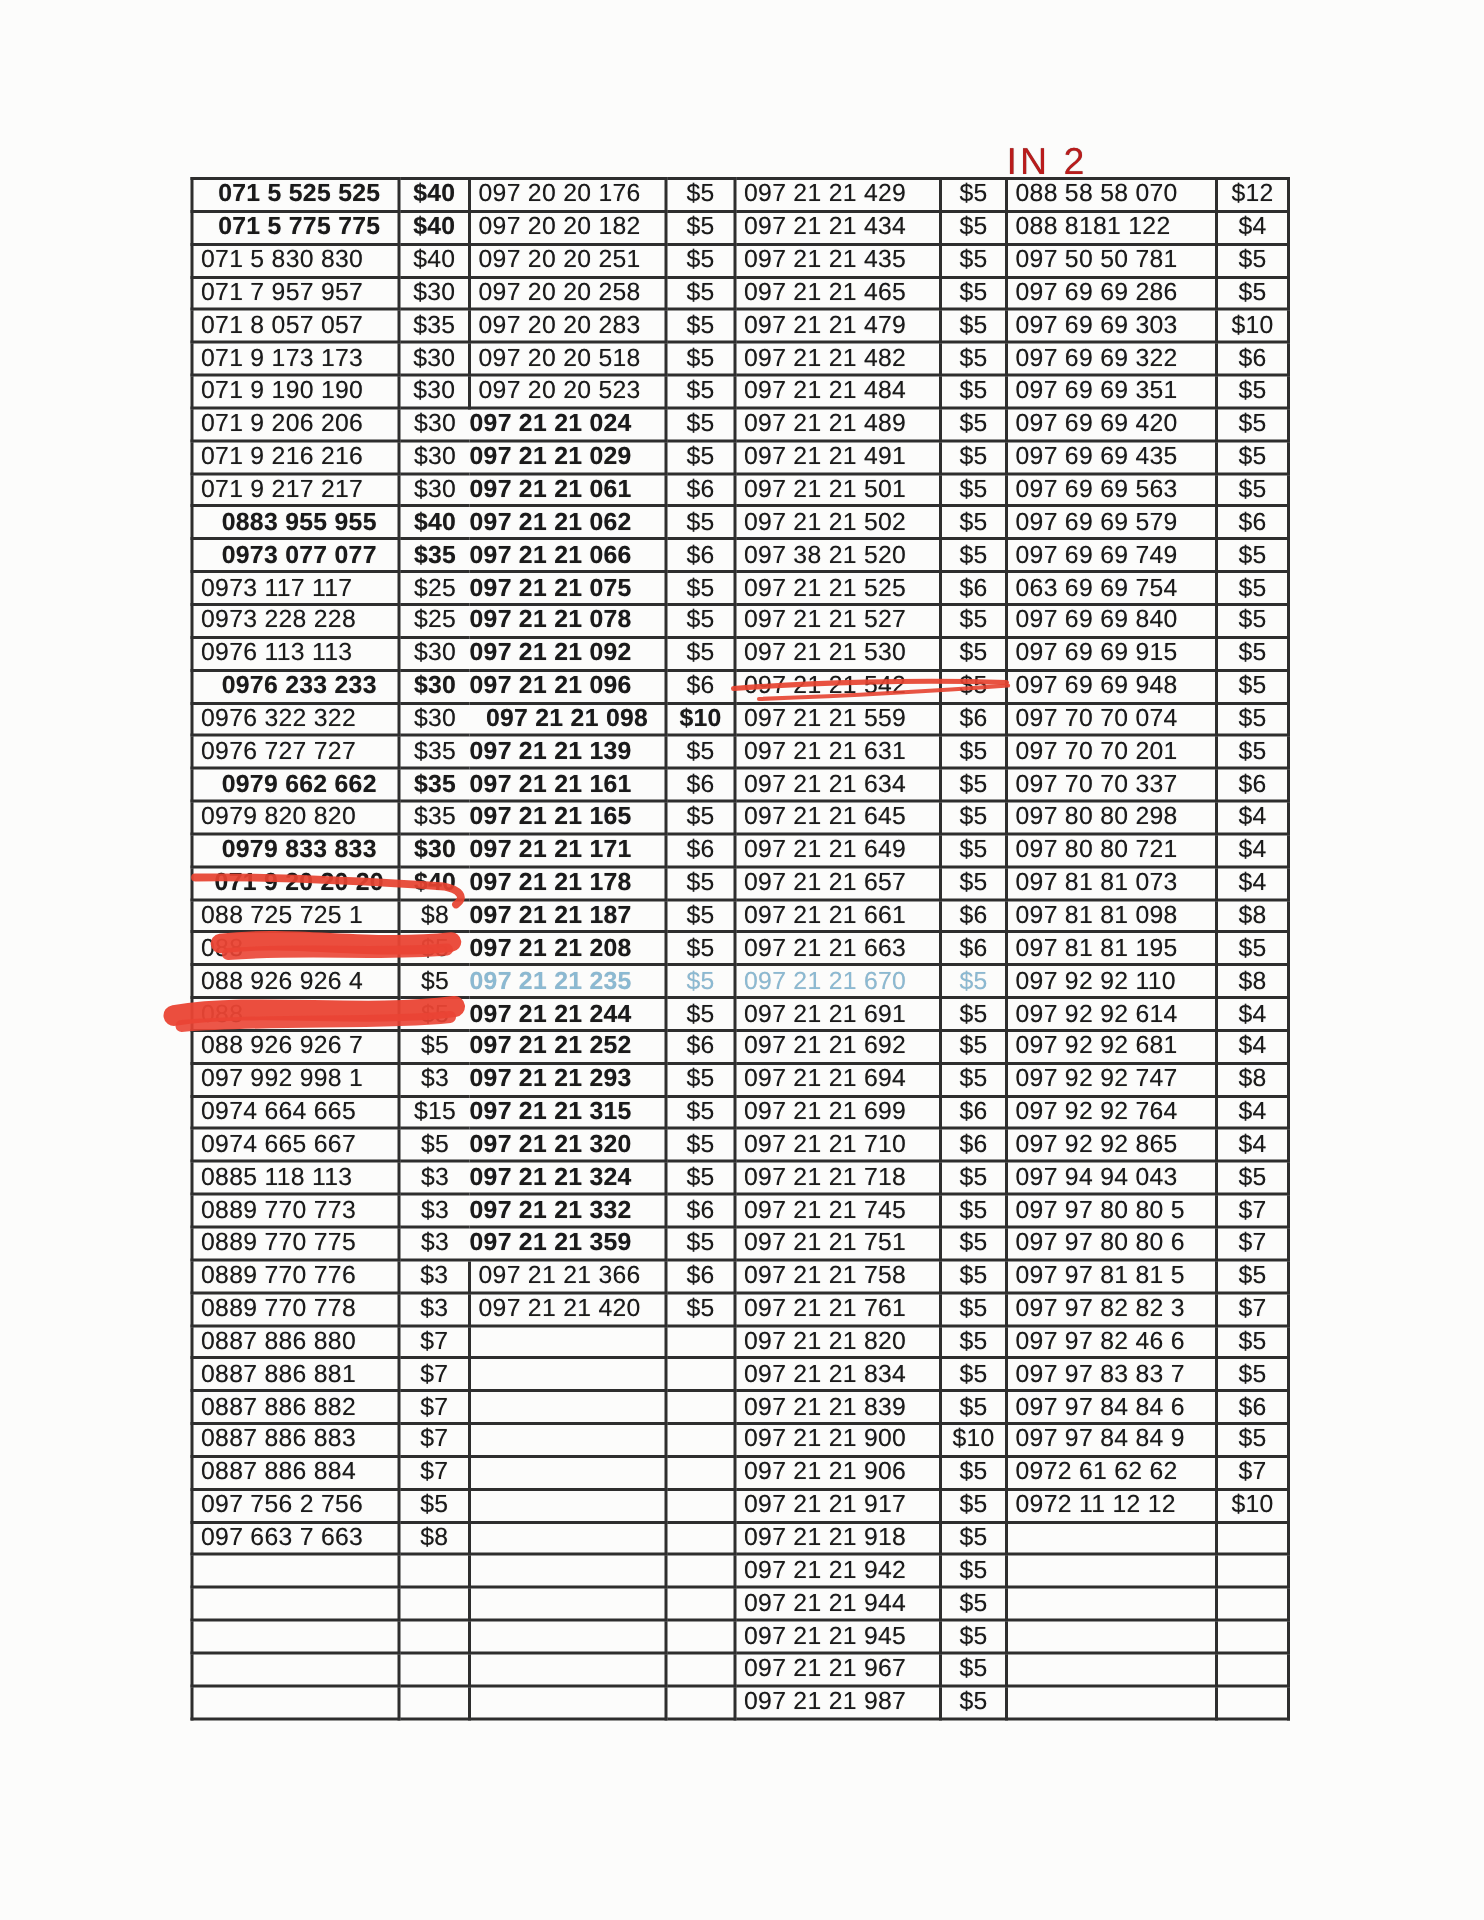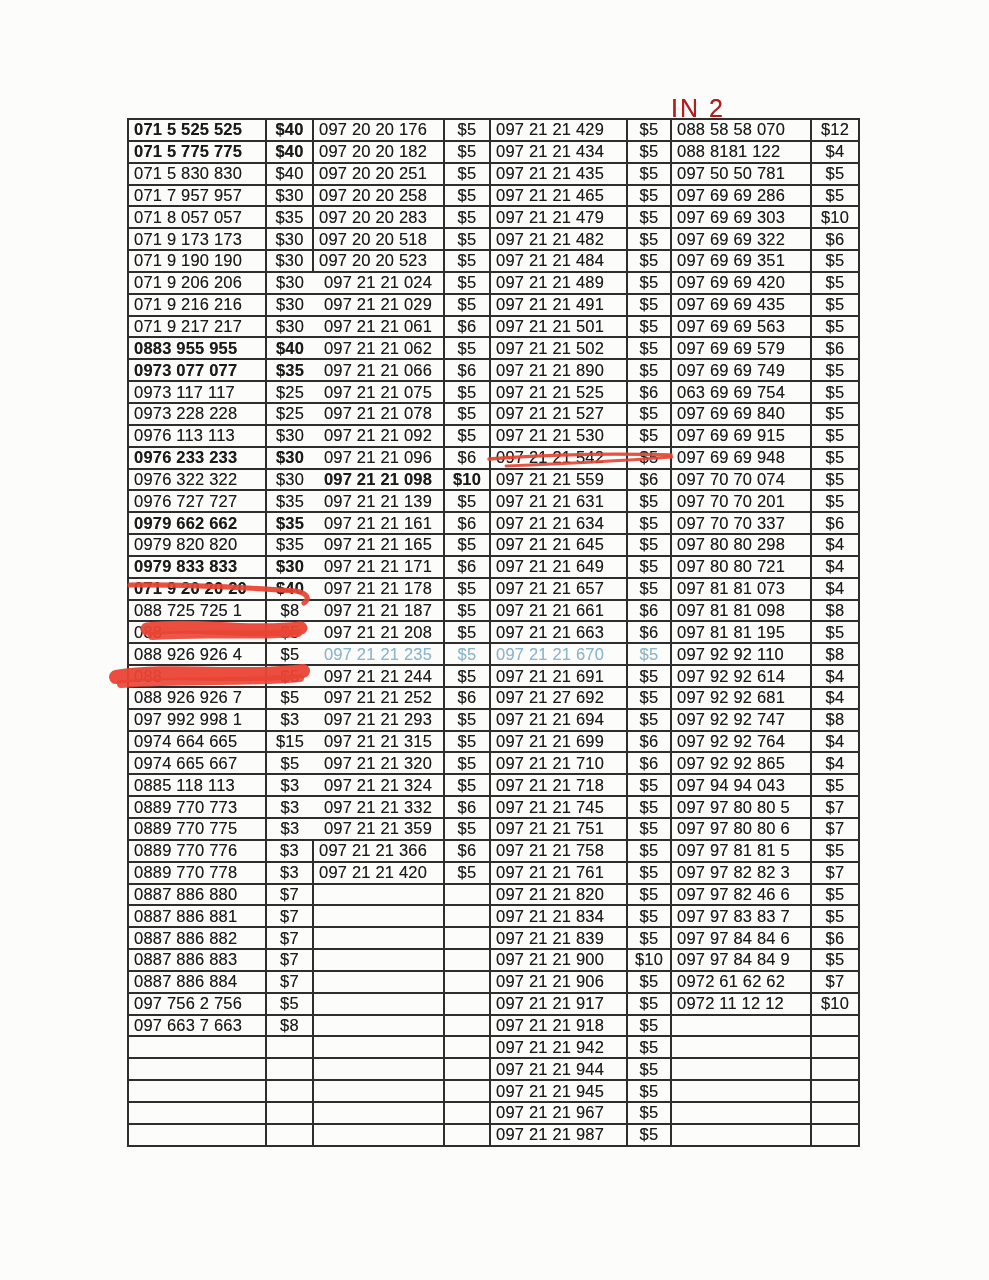--- a/index.html
+++ b/index.html
@@ -25,25 +25,25 @@
   col.c-num3{width:137px;} col.c-pr3{width:44px;}
   col.c-num4{width:140px;} col.c-pr4{width:48px;}
   td{
     border:2px solid #2e2e2e;
     height:19.85px;padding:0 0 0 5px;
     white-space:nowrap;overflow:hidden;
     color:#1a1a1a;text-shadow:0 0 .45px rgba(20,20,20,.5);
     background:transparent;
   }
   td.price{text-align:center;padding:0;}
-  td.b{font-weight:700;}
+  td.b{font-weight:700;text-align:center;}
   td.fade{opacity:.45;color:#0369a1;}
   
   tr:nth-child(n+8):nth-child(-n+33) td:nth-child(2){border-right:none;}
-  tr:nth-child(n+8):nth-child(-n+33) td:nth-child(3){border-left:none;text-align:center;padding-left:0;}
+  tr:nth-child(n+8):nth-child(-n+33) td:nth-child(3){border-left:none;padding-left:0;font-weight:bold;}
   svg.marks{position:absolute;left:0;top:0;pointer-events:none;}
 </style>
 </head>
 <body>
 
 <div class="page-title">IN 2</div>
 
 <table class="price-table">
   <colgroup>
     <col class="c-num1">
@@ -164,21 +164,21 @@
         <td class="num">097 21 21 502</td>
         <td class="price">$5</td>
         <td class="num">097 69 69 579</td>
         <td class="price">$6</td>
       </tr>
       <tr>
         <td class="num b">0973 077 077</td>
         <td class="price b">$35</td>
         <td class="num">097 21 21 066</td>
         <td class="price">$6</td>
-        <td class="num">097 21 21 890</td>
+        <td class="num">097 38 21 520</td>
         <td class="price">$5</td>
         <td class="num">097 69 69 749</td>
         <td class="price">$5</td>
       </tr>
       <tr>
         <td class="num">0973 117 117</td>
         <td class="price">$25</td>
         <td class="num">097 21 21 075</td>
         <td class="price">$5</td>
         <td class="num">097 21 21 525</td>
@@ -314,21 +314,21 @@
         <td class="num">097 21 21 691</td>
         <td class="price">$5</td>
         <td class="num">097 92 92 614</td>
         <td class="price">$4</td>
       </tr>
       <tr>
         <td class="num">088 926 926 7</td>
         <td class="price">$5</td>
         <td class="num">097 21 21 252</td>
         <td class="price">$6</td>
-        <td class="num">097 21 27 692</td>
+        <td class="num">097 21 21 692</td>
         <td class="price">$5</td>
         <td class="num">097 92 92 681</td>
         <td class="price">$4</td>
       </tr>
       <tr>
         <td class="num">097 992 998 1</td>
         <td class="price">$3</td>
         <td class="num">097 21 21 293</td>
         <td class="price">$5</td>
         <td class="num">097 21 21 694</td>

